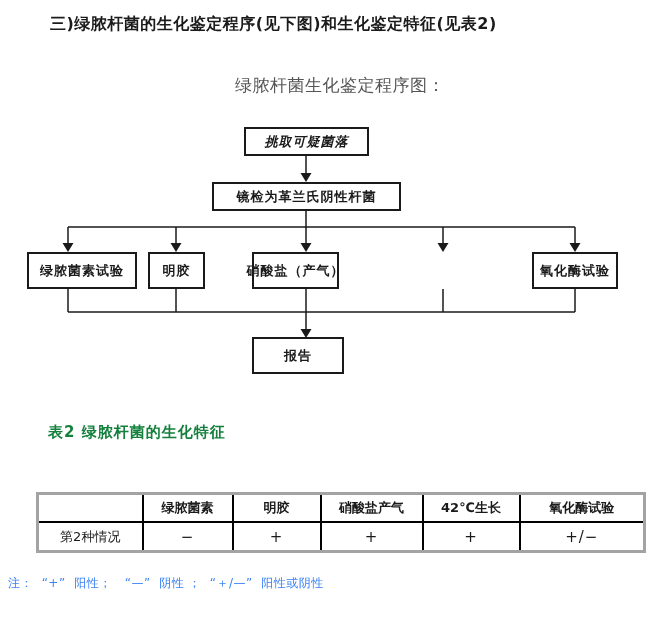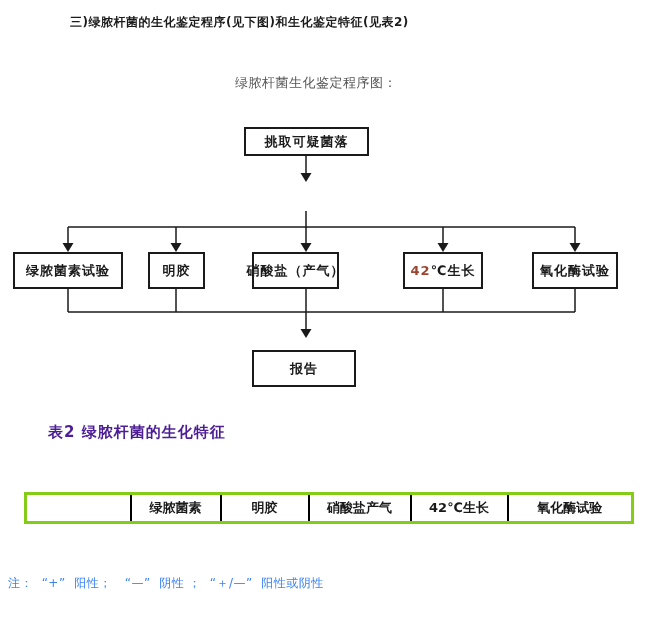--- a/index.html
+++ b/index.html
@@ -4,38 +4,38 @@
 <style>
   html,body{margin:0;padding:0;background:#fff;}
   #screen{
     position:relative;width:650px;height:638px;background:#ffffff;
     font-family:"DejaVu Sans","Liberation Sans",sans-serif;color:#1a1a1a;
     overflow:hidden;
   }
   .abs{position:absolute;}
   #page-title{
     left:50px;top:14px;width:580px;
-    font-size:12px;font-weight:bold;letter-spacing:0.5px;color:#1b1b1b;margin-left:20px;
+    font-size:16px;font-weight:bold;letter-spacing:0.5px;color:#1b1b1b;
   }
   #flow-caption{
-    left:235px;top:74px;font-size:13px;color:#555;letter-spacing:0.5px;
+    left:235px;top:74px;font-size:17px;color:#555;letter-spacing:0.5px;
   }
   svg.connectors{left:0;top:0;pointer-events:none;}
   .fbox{
     position:absolute;background:#fff;border:2px solid #1a1a1a;
     display:flex;align-items:center;justify-content:center;
     font-size:13px;font-weight:bold;letter-spacing:1px;white-space:nowrap;
     box-sizing:border-box;
   }
   #table-heading{
     left:48px;top:423px;font-size:15px;font-weight:bold;letter-spacing:1px;
   }
   #bio-table{
-    left:24px;top:492px;border-collapse:collapse;table-layout:fixed;
-    border:3px solid #84cc16;
+    left:36px;top:492px;border-collapse:collapse;table-layout:fixed;
+    border:3px solid #a3a3a3;
   }
   #bio-table td,#bio-table th{
     border:2px solid #000;text-align:center;vertical-align:middle;
     padding:0;overflow:hidden;white-space:nowrap;
   }
   #bio-table th{font-size:13px;font-weight:bold;height:26px;}
   #bio-table td{height:27px;font-size:13px;}
   #bio-table td.val{font-size:15px;letter-spacing:1px;}
   #footnote{
     left:8px;top:575px;font-size:12px;color:#3b82f6;white-space:pre;letter-spacing:0.5px;
@@ -73,68 +73,75 @@
       <polygon points="300.5,173 311.5,173 306,182"></polygon>
       <polygon points="62.5,243 73.5,243 68,252"></polygon>
       <polygon points="170.5,243 181.5,243 176,252"></polygon>
       <polygon points="300.5,243 311.5,243 306,252"></polygon>
       <polygon points="437.5,243 448.5,243 443,252"></polygon>
       <polygon points="569.5,243 580.5,243 575,252"></polygon>
       <polygon points="300.5,329 311.5,329 306,338"></polygon>
     </g>
   </svg>
 
-  <div class="fbox" style="left:244px;top:127px;width:125px;height:29px;">
+  <div class="fbox" style="left:244px;top:127px;width:125px;height:29px;font-style:italic;">
     <span>挑取可疑菌落</span>
   </div>
 
+  <div class="fbox" style="left:212px;top:182px;width:189px;height:29px;">
+    <span>镜检为革兰氏阴性杆菌</span>
+  </div>
 
-  <div class="fbox" style="left:13px;top:252px;width:110px;height:37px;">
+  <div class="fbox" style="left:27px;top:252px;width:110px;height:37px;">
     <span>绿脓菌素试验</span>
   </div>
 
   <div class="fbox" style="left:148px;top:252px;width:57px;height:37px;">
     <span>明胶</span>
   </div>
 
   <div class="fbox" style="left:252px;top:252px;width:87px;height:37px;">
     <span>硝酸盐（产气）</span>
   </div>
 
-  <div class="fbox" style="left:403px;top:252px;width:80px;height:37px;">
-    <span class="red42">42</span>
-      <span>℃生长</span>
-  </div>
 
   <div class="fbox" style="left:532px;top:252px;width:86px;height:37px;">
     <span>氧化酶试验</span>
   </div>
 
-  <div class="fbox" style="left:252px;top:350px;width:104px;height:37px;">
+  <div class="fbox" style="left:252px;top:337px;width:92px;height:37px;">
     <span>报告</span>
   </div>
 
-  <div class="abs" id="table-heading" style="color:#4c1d95;">表2 绿脓杆菌的生化特征</div>
+  <div class="abs" id="table-heading" style="color:#15803d;">表2 绿脓杆菌的生化特征</div>
 
   <table class="abs" id="bio-table">
     <colgroup>
       <col style="width:105px">
         <col style="width:90px">
         <col style="width:88px">
       <col style="width:102px">
         <col style="width:97px">
         <col style="width:125px">
     </colgroup>
     <tbody>
         <tr>
       <th></th>
       <th>绿脓菌素</th>
       <th>明胶</th>
       <th>硝酸盐产气</th>
       <th>42℃生长</th>
       <th>氧化酶试验</th>
     </tr>
+    <tr>
+      <td>第2种情况</td>
+      <td class="val">−</td>
+      <td class="val">+</td>
+      <td class="val">+</td>
+      <td class="val">+</td>
+      <td class="val">+/−</td>
+    </tr>
   </tbody>
     </table>
 
   <div class="abs" id="footnote">注：  “+”  阳性；   “—”  阴性 ；  “＋/—”  阳性或阴性</div>
 
 </div>
 
 </body></html>

